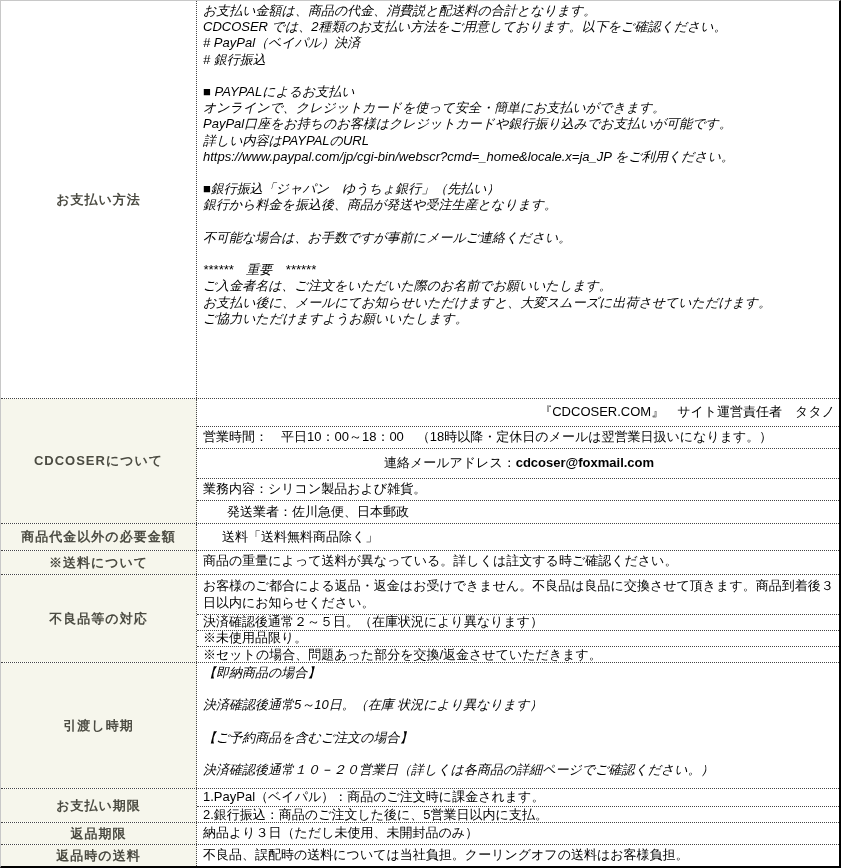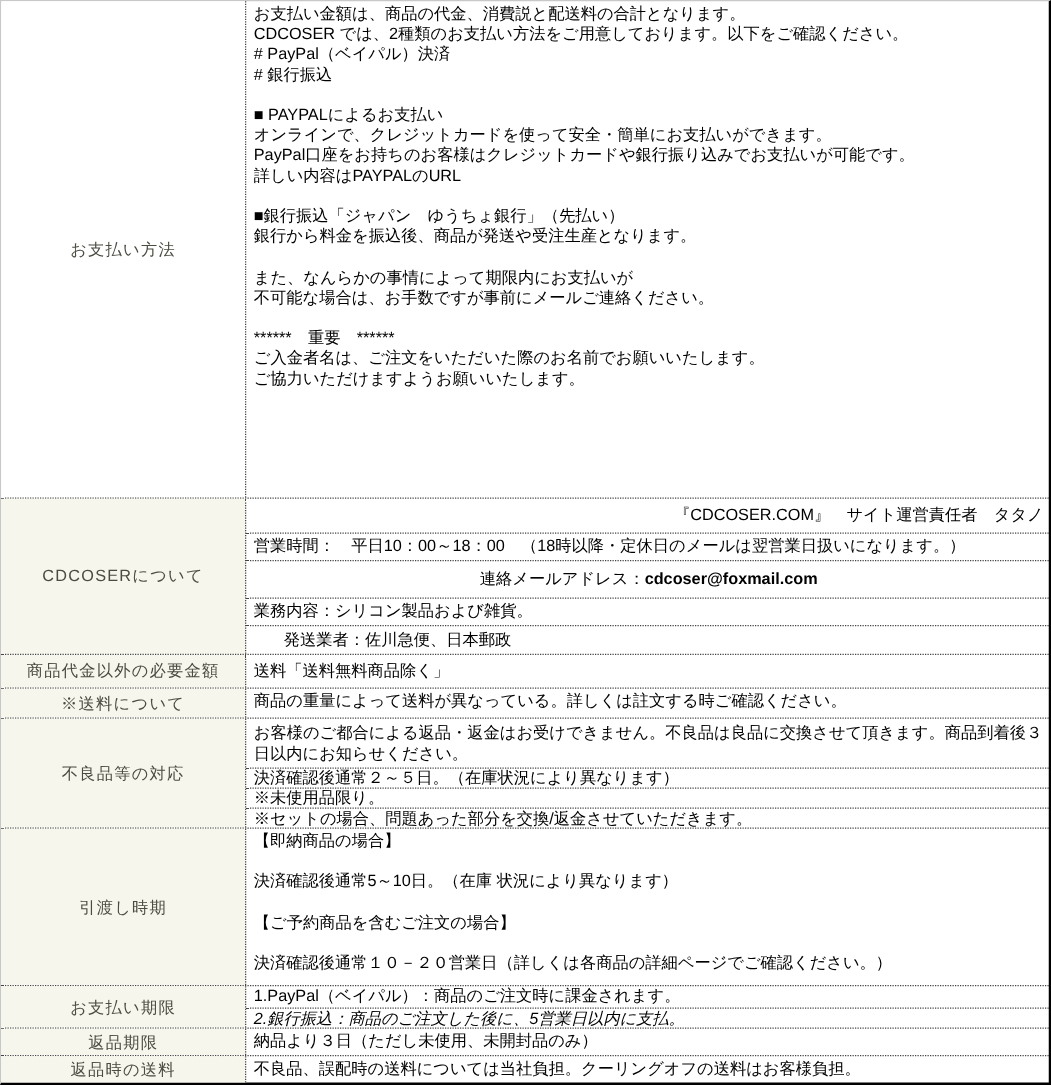--- a/index.html
+++ b/index.html
@@ -15,33 +15,33 @@
     border-left:1px solid var(--outer-top-left,#c8c8c8);
     border-right:2px solid var(--outer-border,#000);
     border-bottom:2px solid var(--outer-border,#000);
     display:flex;flex-direction:column;background:#fff;
   }
   .row{display:flex;box-sizing:border-box;min-height:0;flex:0 0 auto;}
   .row + .row{border-top:1px dotted var(--border-dotted,#444);}
   .label-cell{
     box-sizing:border-box;flex:0 0 196px;width:196px;
     display:flex;align-items:center;justify-content:center;
-    text-align:center;font-weight:normal;letter-spacing:1px;
+    text-align:center;font-weight:bold;letter-spacing:1px;
     color:var(--label-color,#4b4b42);
     background:var(--left-cell-bg,#f6f6ec);
     border-right:1px dotted var(--border-dotted,#444);
     padding:0 4px;overflow:hidden;
   }
   .content{flex:1;display:flex;flex-direction:column;min-width:0;}
   .cell{
     box-sizing:border-box;display:flex;flex-direction:column;
     justify-content:center;
     padding:0 4px 0 6px;overflow:hidden;min-height:0;
   }
-  .cell.top{justify-content:flex-start;padding-top:2px;}
+  .cell.top{justify-content:flex-start;padding-top:2px;font-style:italic;}
   .cell + .cell{border-top:1px dotted var(--border-dotted,#444);}
   .line{
     line-height:16.2px;min-height:16.2px;
     word-wrap:break-word;overflow-wrap:break-word;word-break:break-all;
     white-space:normal;
   }
   .bold{font-weight:bold;}
 </style>
 </head>
 <body>
@@ -55,29 +55,30 @@
         <div class="cell top" style="flex: 1 1 0%;">
           <div class="line">お支払い金額は、商品の代金、消費説と配送料の合計となります。</div>
           <div class="line">CDCOSER では、2種類のお支払い方法をご用意しております。以下をご確認ください。</div>
           <div class="line"># PayPal（ベイパル）決済</div>
           <div class="line"># 銀行振込</div>
           <div class="line"></div>
           <div class="line">■ PAYPALによるお支払い</div>
           <div class="line">オンラインで、クレジットカードを使って安全・簡単にお支払いができます。</div>
           <div class="line">PayPal口座をお持ちのお客様はクレジットカードや銀行振り込みでお支払いが可能です。</div>
           <div class="line">詳しい内容はPAYPALのURL</div>
+          <div class="line">https://www.paypal.com/jp/cgi-bin/webscr?cmd=_home&amp;locale.x=ja_JP をご利用ください。</div>
           <div class="line"></div>
           <div class="line">■銀行振込「ジャパン　ゆうちょ銀行」（先払い）</div>
           <div class="line">銀行から料金を振込後、商品が発送や受注生産となります。</div>
           <div class="line"></div>
-          <div class="line">また、なんらかの事情によって期限内にお支払いが</div>
           <div class="line">不可能な場合は、お手数ですが事前にメールご連絡ください。</div>
           <div class="line"></div>
           <div class="line">******　重要　******</div>
           <div class="line">ご入金者名は、ご注文をいただいた際のお名前でお願いいたします。</div>
+          <div class="line">お支払い後に、メールにてお知らせいただけますと、大変スムーズに出荷させていただけます。</div>
           <div class="line">ご協力いただけますようお願いいたします。</div>
         </div>
       </div>
     </div>
     <div class="row" style="height: 125px;">
       <div class="label-cell">
         <span>CDCOSERについて</span>
       </div>
       <div class="content">
         <div class="cell" style="height: 27px; flex: 0 0 27px; text-align: right;">
@@ -90,21 +91,21 @@
           <div class="line"><span>連絡メールアドレス：</span><span class="bold">cdcoser@foxmail.com</span></div>
         </div>
         <div class="cell" style="height: 22px; flex: 0 0 22px;">
           <div class="line">業務内容：シリコン製品および雑貨。</div>
         </div>
         <div class="cell" style="height: 24px; flex: 0 0 24px; padding-left: 30px;">
           <div class="line">発送業者：佐川急便、日本郵政</div>
         </div>
       </div>
     </div>
-    <div class="row" style="height: 27px;">
+    <div class="row" style="height: 27px; gap: 19px;">
       <div class="label-cell">
         <span>商品代金以外の必要金額</span>
       </div>
       <div class="content">
         <div class="cell" style="flex: 1 1 0%;">
           <div class="line">送料「送料無料商品除く」</div>
         </div>
       </div>
     </div>
     <div class="row" style="height: 24px;">
@@ -153,21 +154,21 @@
       </div>
     </div>
     <div class="row" style="height: 34px;">
       <div class="label-cell">
         <span>お支払い期限</span>
       </div>
       <div class="content">
         <div class="cell" style="height: 17px; flex: 0 0 17px;">
           <div class="line">1.PayPal（ベイパル）：商品のご注文時に課金されます。</div>
         </div>
-        <div class="cell" style="height: 17px; flex: 0 0 17px; font-style: italic;">
+        <div class="cell" style="height: 17px; flex: 0 0 17px;">
           <div class="line">2.銀行振込：商品のご注文した後に、5営業日以内に支払。</div>
         </div>
       </div>
     </div>
     <div class="row" style="height: 22px;">
       <div class="label-cell">
         <span>返品期限</span>
       </div>
       <div class="content">
         <div class="cell" style="flex: 1 1 0%;">

